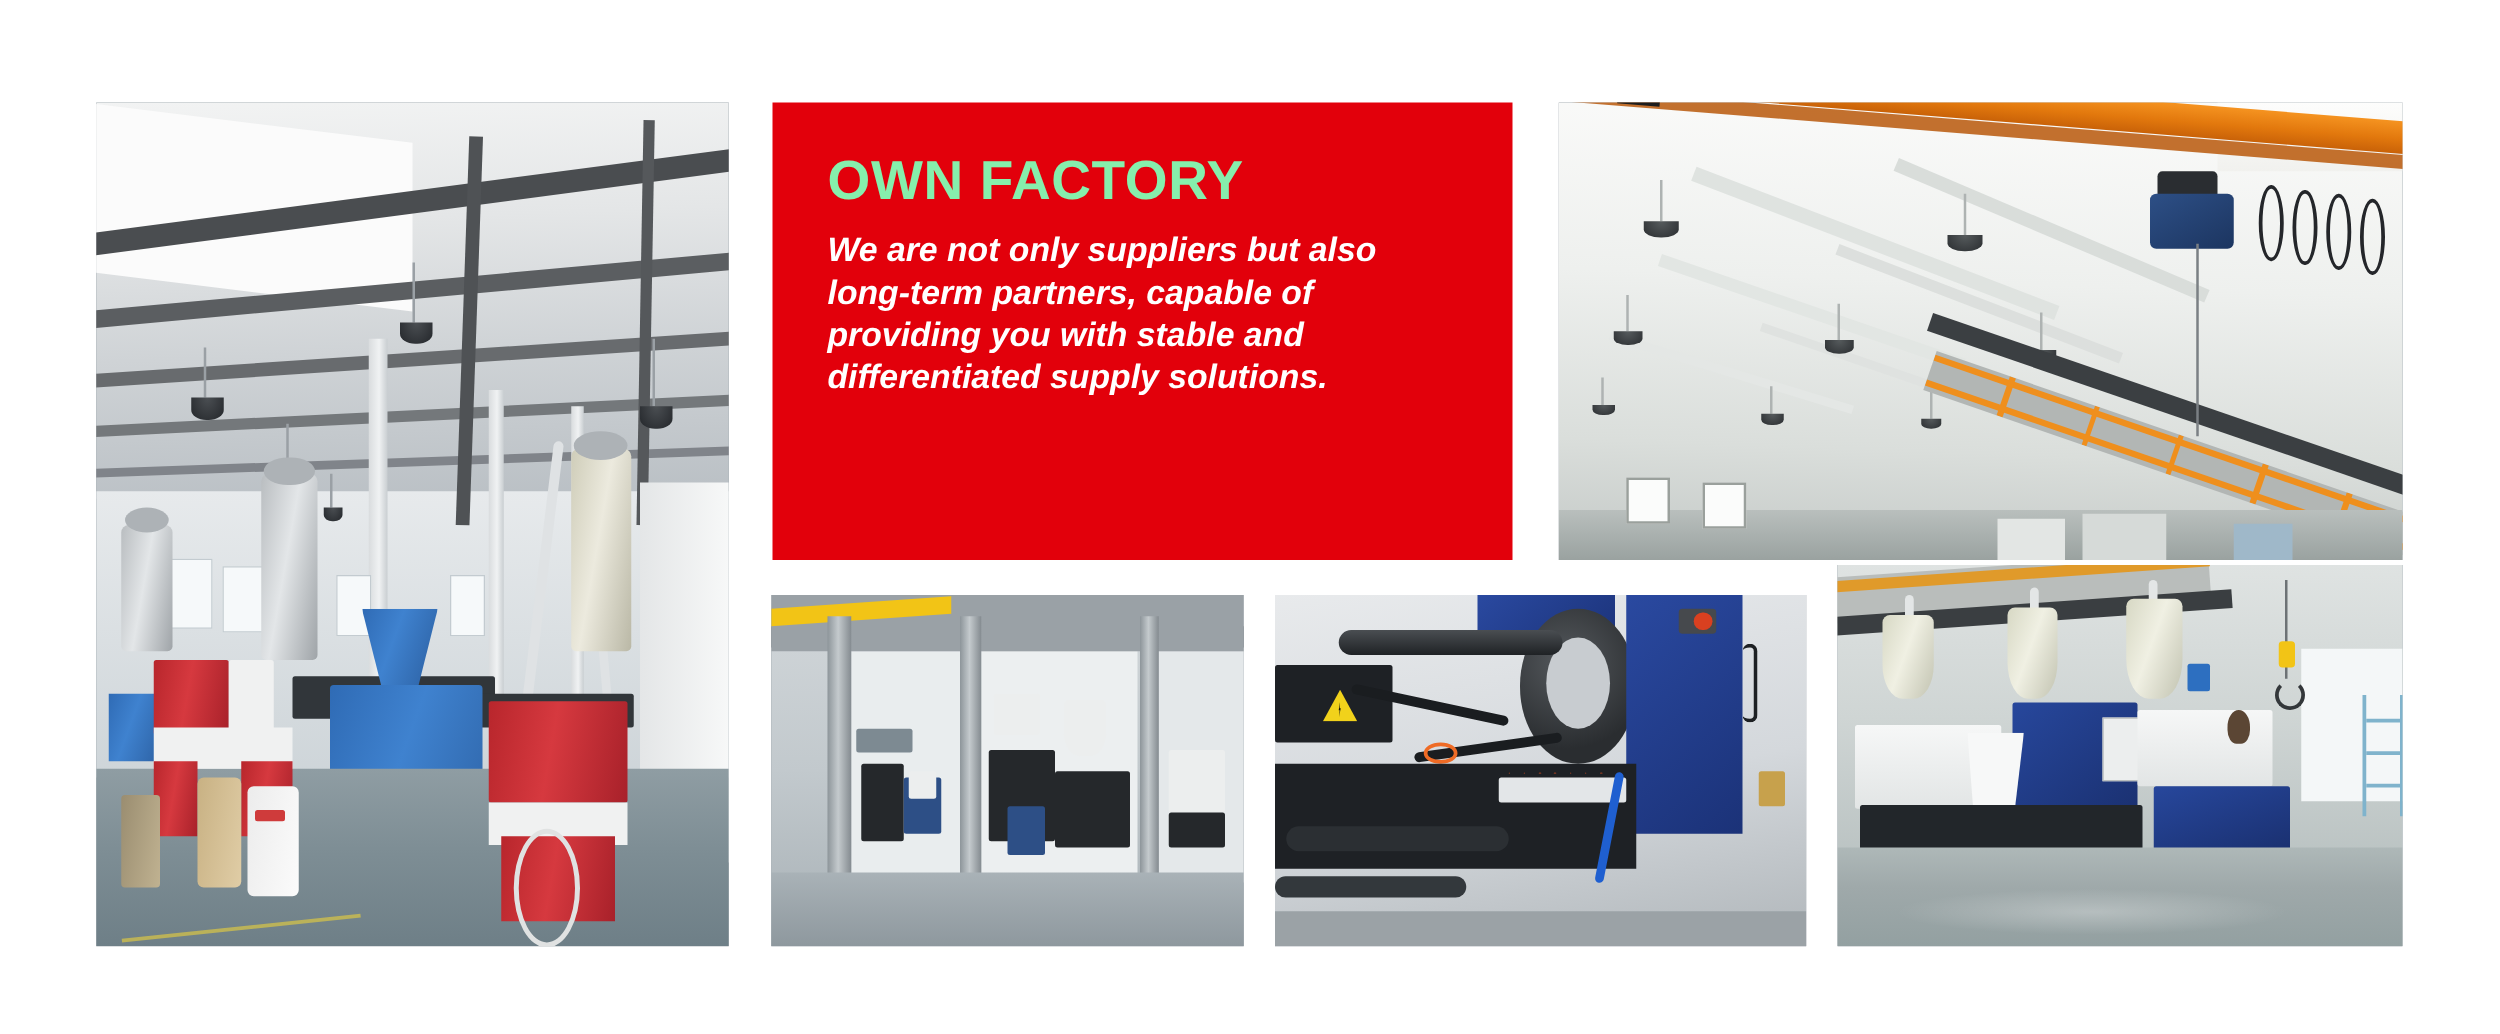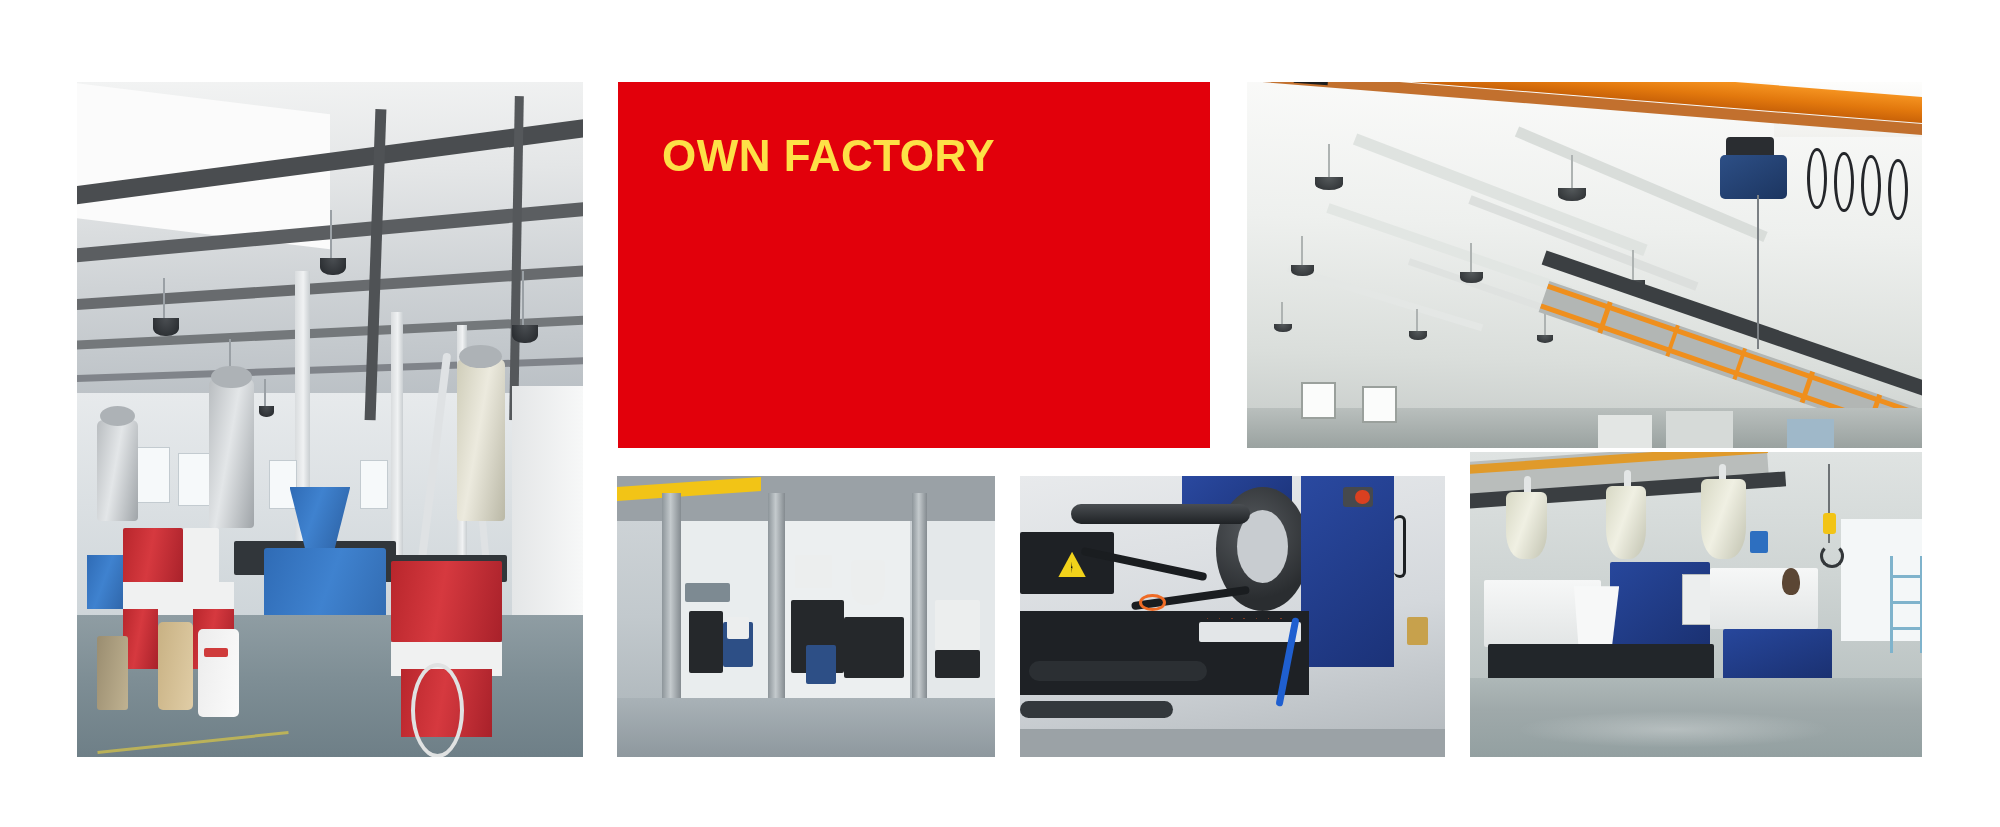--- a/index.html
+++ b/index.html
@@ -7,22 +7,22 @@
   body{width:2000px;height:827px;overflow:hidden;font-family:"Liberation Sans",sans-serif;}
   .canvas{position:relative;width:2000px;height:827px;background:#ffffff;}
 
   
   .photo{position:absolute;overflow:hidden;background:#8e99a0;}
   .photo .scene{position:absolute;inset:0;}
 
   
   .red-panel{position:absolute;left:618px;top:82px;width:592px;height:366px;
              background:#E2000B;box-sizing:border-box;padding:40px 44px 0 44px;}
-  .headline{font-size:44px;font-weight:bold;color:#fde047;letter-spacing:.5px;
-            line-height:1.05;margin:11px 0 16px 0;font-family:"Liberation Sans",sans-serif;}
+  .headline{font-size:44px;font-weight:bold;color:#86efac;letter-spacing:.5px;
+            line-height:1.05;margin:0 0 16px 0;font-family:"Liberation Sans",sans-serif;}
   .subline{font-size:27px;font-weight:bold;font-style:italic;color:#ffffff;
            line-height:1.25;margin:0;font-family:"Liberation Sans",sans-serif;}
 
   
   #photo-main{left:77px;top:82px;width:506px;height:675px;}
   .p1-ceil{position:absolute;left:0;top:0;width:100%;height:47%;
       background:linear-gradient(178deg,#f2f3f3 0%,#e4e6e7 30%,#cfd3d6 62%,#b9bfc4 100%);}
   .p1-ceilpanel{position:absolute;left:-2%;top:0;width:52%;height:20%;background:#fbfbfb;
       transform:skewY(7deg);transform-origin:left top;}
   .p1-beam{position:absolute;background:#55585b;transform-origin:left center;}
@@ -284,20 +284,21 @@
       <div class="p1-ring"></div>
       <div class="p1-drum"></div>
       <div class="p1-sack s1"></div>
         <div class="p1-sack s2"></div>
       <div class="p1-floorline"></div>
     </div>
   </div>
 
   <div class="red-panel">
     <h1 class="headline">OWN FACTORY</h1>
+    <p class="subline">We are not only suppliers but also long-term partners, capable of providing you with stable and differentiated supply solutions.</p>
   </div>
 
   <div class="photo" id="photo-crane" title="Bright factory workshop ceiling with an orange overhead bridge crane rail, blue electric hoist, pendant high-bay lamps and an orange mezzanine walkway railing">
     <div class="scene">
       <div class="p2-bg"></div>
       <div class="p2-ceilpanel"></div>
       <div class="p2-rafter r1"></div>
         <div class="p2-rafter r2"></div>
       <div class="p2-rafter r3"></div>
         <div class="p2-rafter r4"></div>

